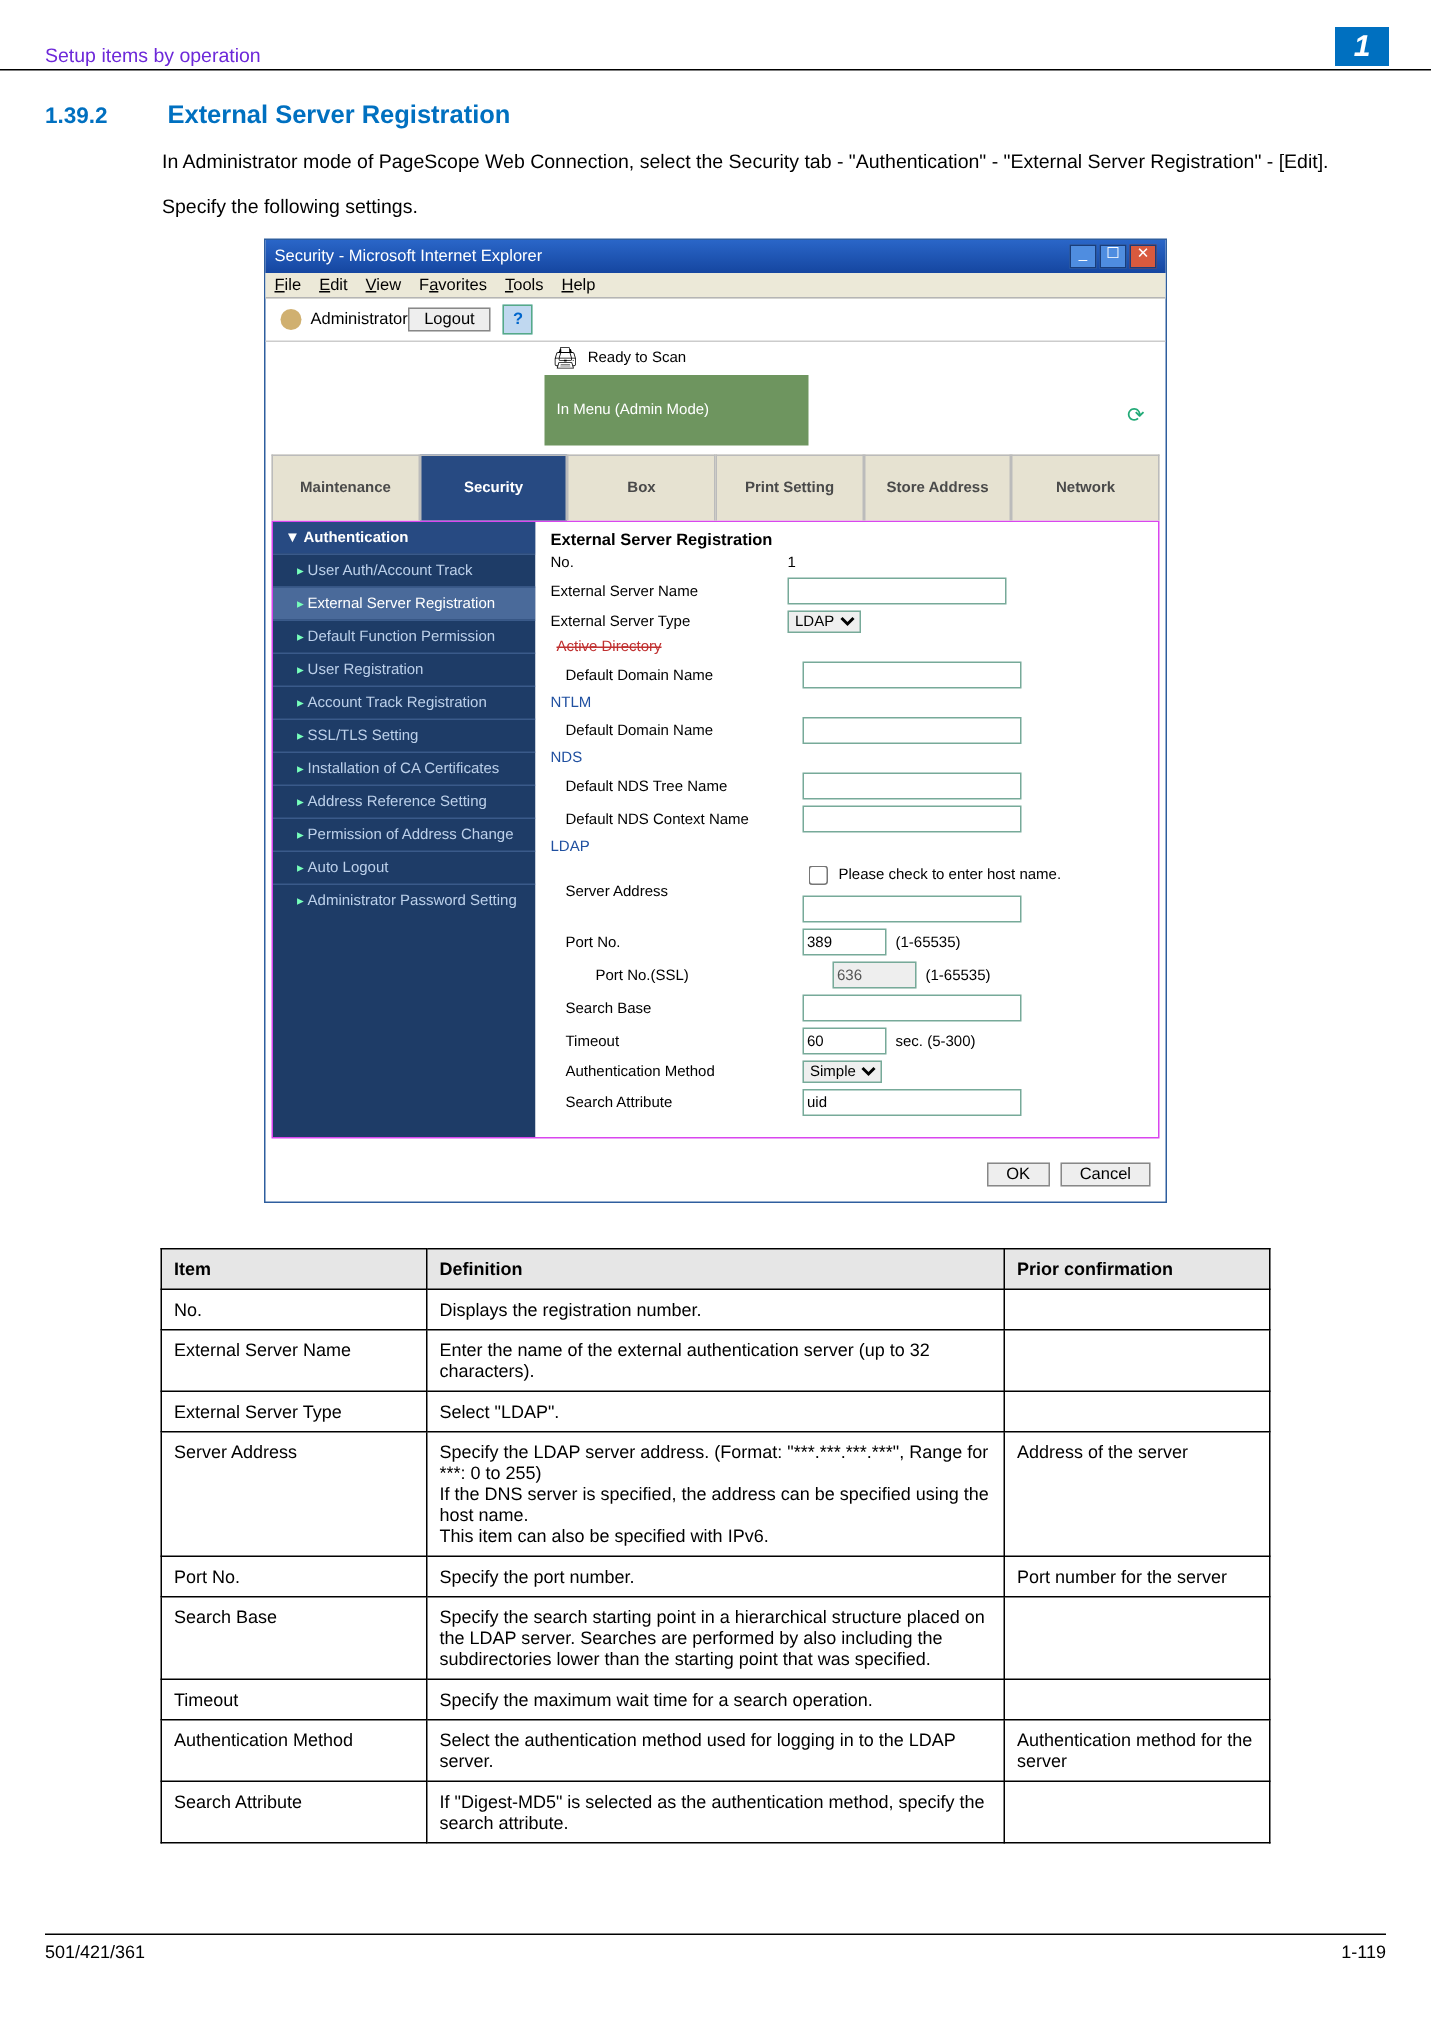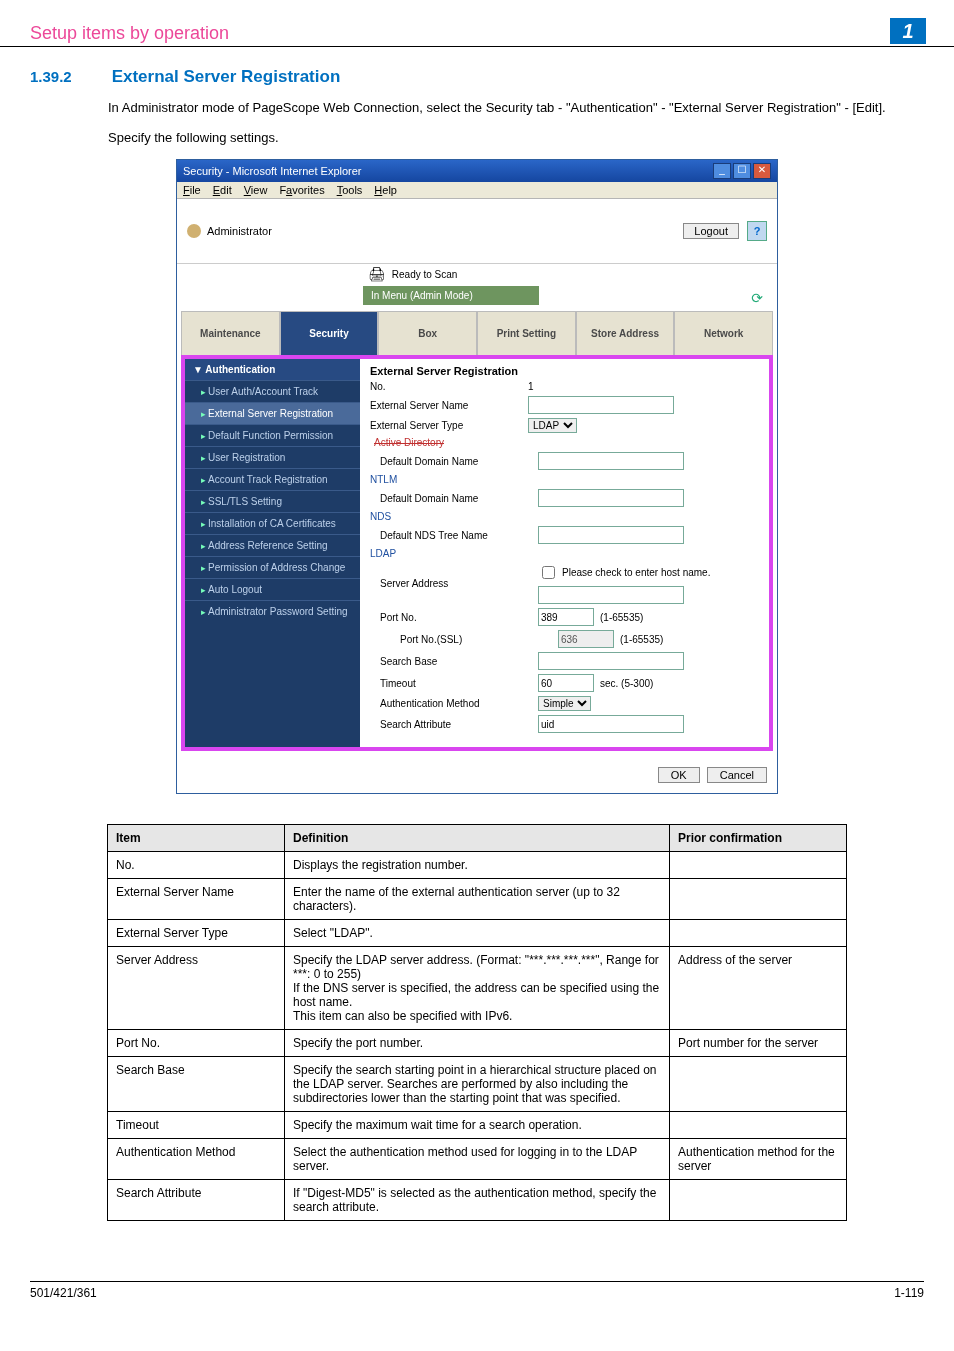--- a/index.html
+++ b/index.html
@@ -16,22 +16,22 @@
     box-sizing: border-box;
   }
   .topbar {
     display: flex;
     justify-content: space-between;
     align-items: flex-end;
     border-bottom: 1px solid #000;
     padding: 18px 30px 2px 30px;
   }
   .topbar-left {
-    font-size: 18px;
-    color: #ec4899;
+    font-size: 13px;
+    color: #6d28d9;
   }
   .chip {
     width: 36px;
     height: 26px;
     background: #0070c0;
     color: #fff;
     display: flex;
     align-items: center;
     justify-content: center;
     font-weight: bold;
@@ -85,35 +85,34 @@
     padding:2px 6px;
     display:flex;
     gap:12px;
     border-bottom:1px solid #b5b5b5;
   }
   .menubar .mi{ }
   .menubar .mi .u { text-decoration: underline; }
   .headerrow {
     display:flex;
     align-items:center;
-    justify-content:space-between;
-    padding:22px 10px;
+    padding:4px 10px;
     border-bottom:1px solid #ccc;
   }
   .headerrow .left { display:flex; align-items:center; gap:6px; }
   .admin-icon { width:14px; height:14px; background:#d0b070; border-radius:50%; display:inline-block; }
   .logout-btn {
     background:#eee; border:1px solid #888; padding:1px 10px; font-size:11px;
   }
   .help-icon { width:18px; height:18px; background:#c0d8f0; border:1px solid #5a8; display:inline-flex; align-items:center; justify-content:center; color:#06c; font-weight:bold; }
   .statusrow { display:flex; align-items:center; gap:6px; padding:2px 10px; }
   .statusrow .lbl { font-size:10px; }
   .greenbar {
     margin:2px 10px 6px 10px;
-    background:#6e955f; color:#fff; font-size:10px; padding:4px 8px; width:160px;
+    background:#6e955f; color:#fff; font-size:10px; padding:18px 8px; width:160px;
   }
   .tabs {
     display:flex;
     margin:0 4px;
     gap:0;
   }
   .tab {
     flex:1;
     padding:16px 4px;
     background:#e6e2d1;
@@ -124,21 +123,21 @@
     font-size:10px;
     font-weight:bold;
   }
   .tab.active {
     background:#274a82;
     color:#fff;
   }
   .content {
     display:flex;
     margin:0 4px 6px 4px;
-    border:4px solid #d946ef;
+    border:1px solid #d946ef;
   }
   .sidebar {
     width:175px;
     background:#1e3c67;
     color:#fff;
     padding:0;
     font-size:10px;
   }
   .side-heading {
     background:#274a82;
@@ -323,20 +322,26 @@
             </div>
         </div>
 
         <div class="subhead blue">NDS</div>
         <div class="frow">
           <div class="flabel">Default NDS Tree Name</div>
           <div class="fval">
               <input type="text" value="" style="">
             </div>
         </div>
+        <div class="frow">
+          <div class="flabel">Default NDS Context Name</div>
+          <div class="fval">
+              <input type="text" value="" style="">
+            </div>
+        </div>
 
         <div class="subhead blue">LDAP</div>
         <div class="frow">
           <div class="flabel">Server Address</div>
           <div class="fval" style="flex-direction:column; align-items:flex-start; gap:4px;">
             <label style="display:flex; gap:4px; align-items:center;">
               <input type="checkbox" style="">
               <span>Please check to enter host name.</span>
             </label>
             <input type="text" value="" style="">

